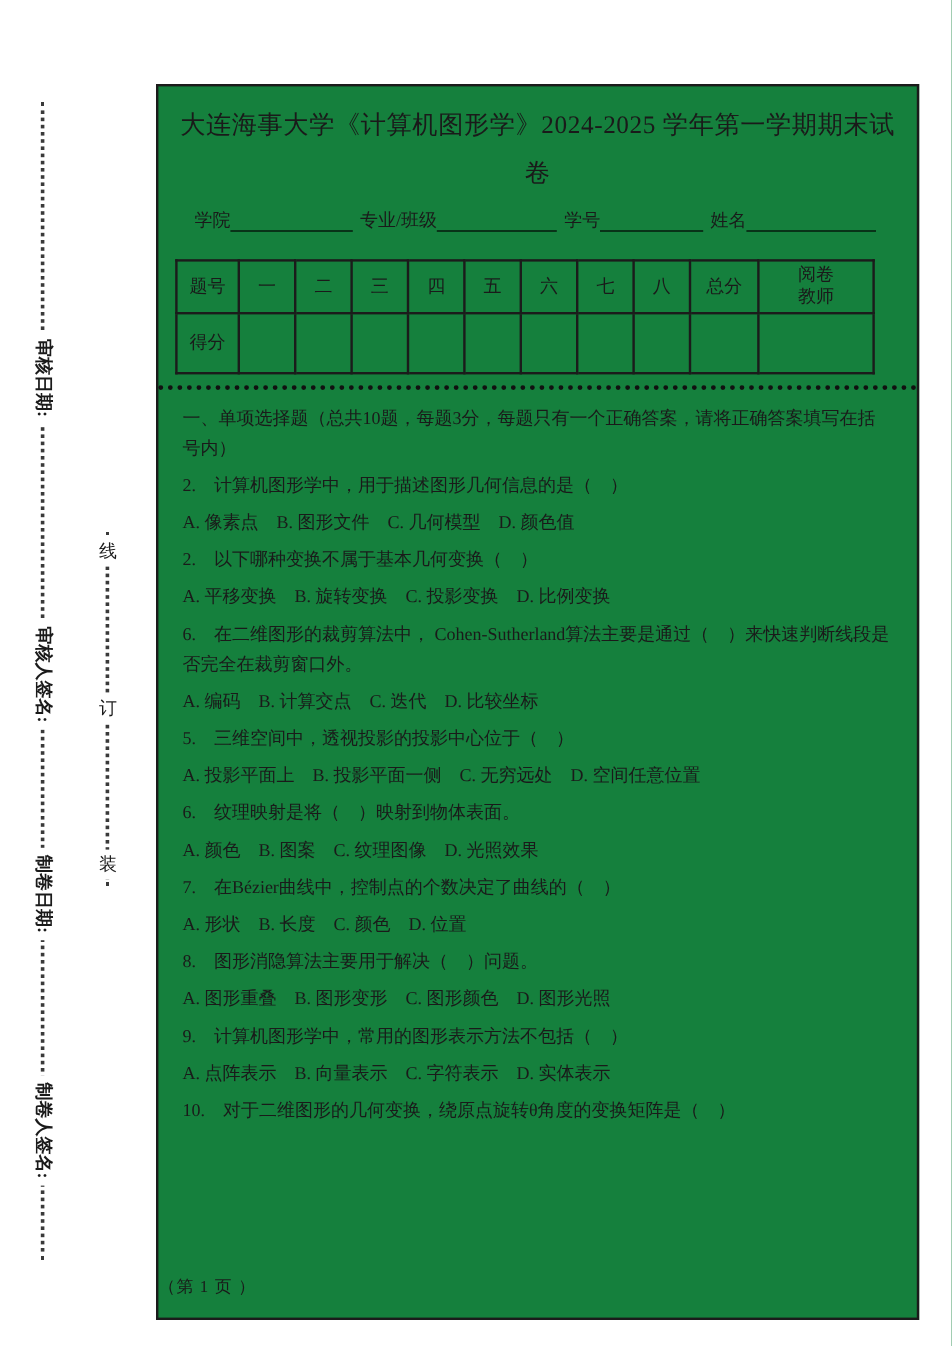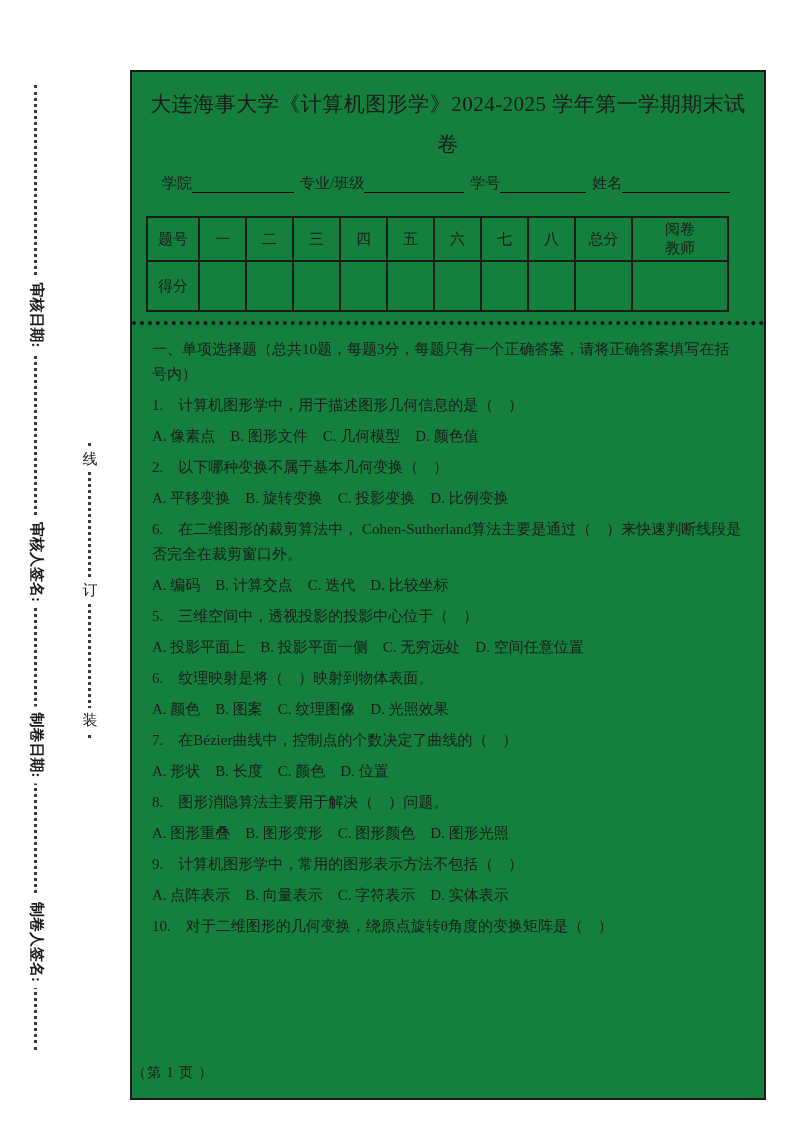--- a/index.html
+++ b/index.html
@@ -198,21 +198,21 @@
         </tr>
       </tbody>
   </table>
 
   <div class="dotted-sep"></div>
 
   <div class="content">
     <div class="section-heading">一、单项选择题（总共10题，每题3分，每题只有一个正确答案，请将正确答案填写在括号内）</div>
     <div id="questions">
         <div class="q-block">
-          <div class="q-stem">1.　计算机图形学中，用于描述图形几何信息的是（　）</div>
+          <div class="q-stem">2.　计算机图形学中，用于描述图形几何信息的是（　）</div>
           <div class="q-options">A. 像素点　B. 图形文件　C. 几何模型　D. 颜色值</div>
         </div>
         <div class="q-block">
           <div class="q-stem">2.　以下哪种变换不属于基本几何变换（　）</div>
           <div class="q-options">A. 平移变换　B. 旋转变换　C. 投影变换　D. 比例变换</div>
         </div>
         <div class="q-block">
           <div class="q-stem">6.　在二维图形的裁剪算法中， Cohen-Sutherland算法主要是通过（　）来快速判断线段是否完全在裁剪窗口外。</div>
           <div class="q-options">A. 编码　B. 计算交点　C. 迭代　D. 比较坐标</div>
         </div>

